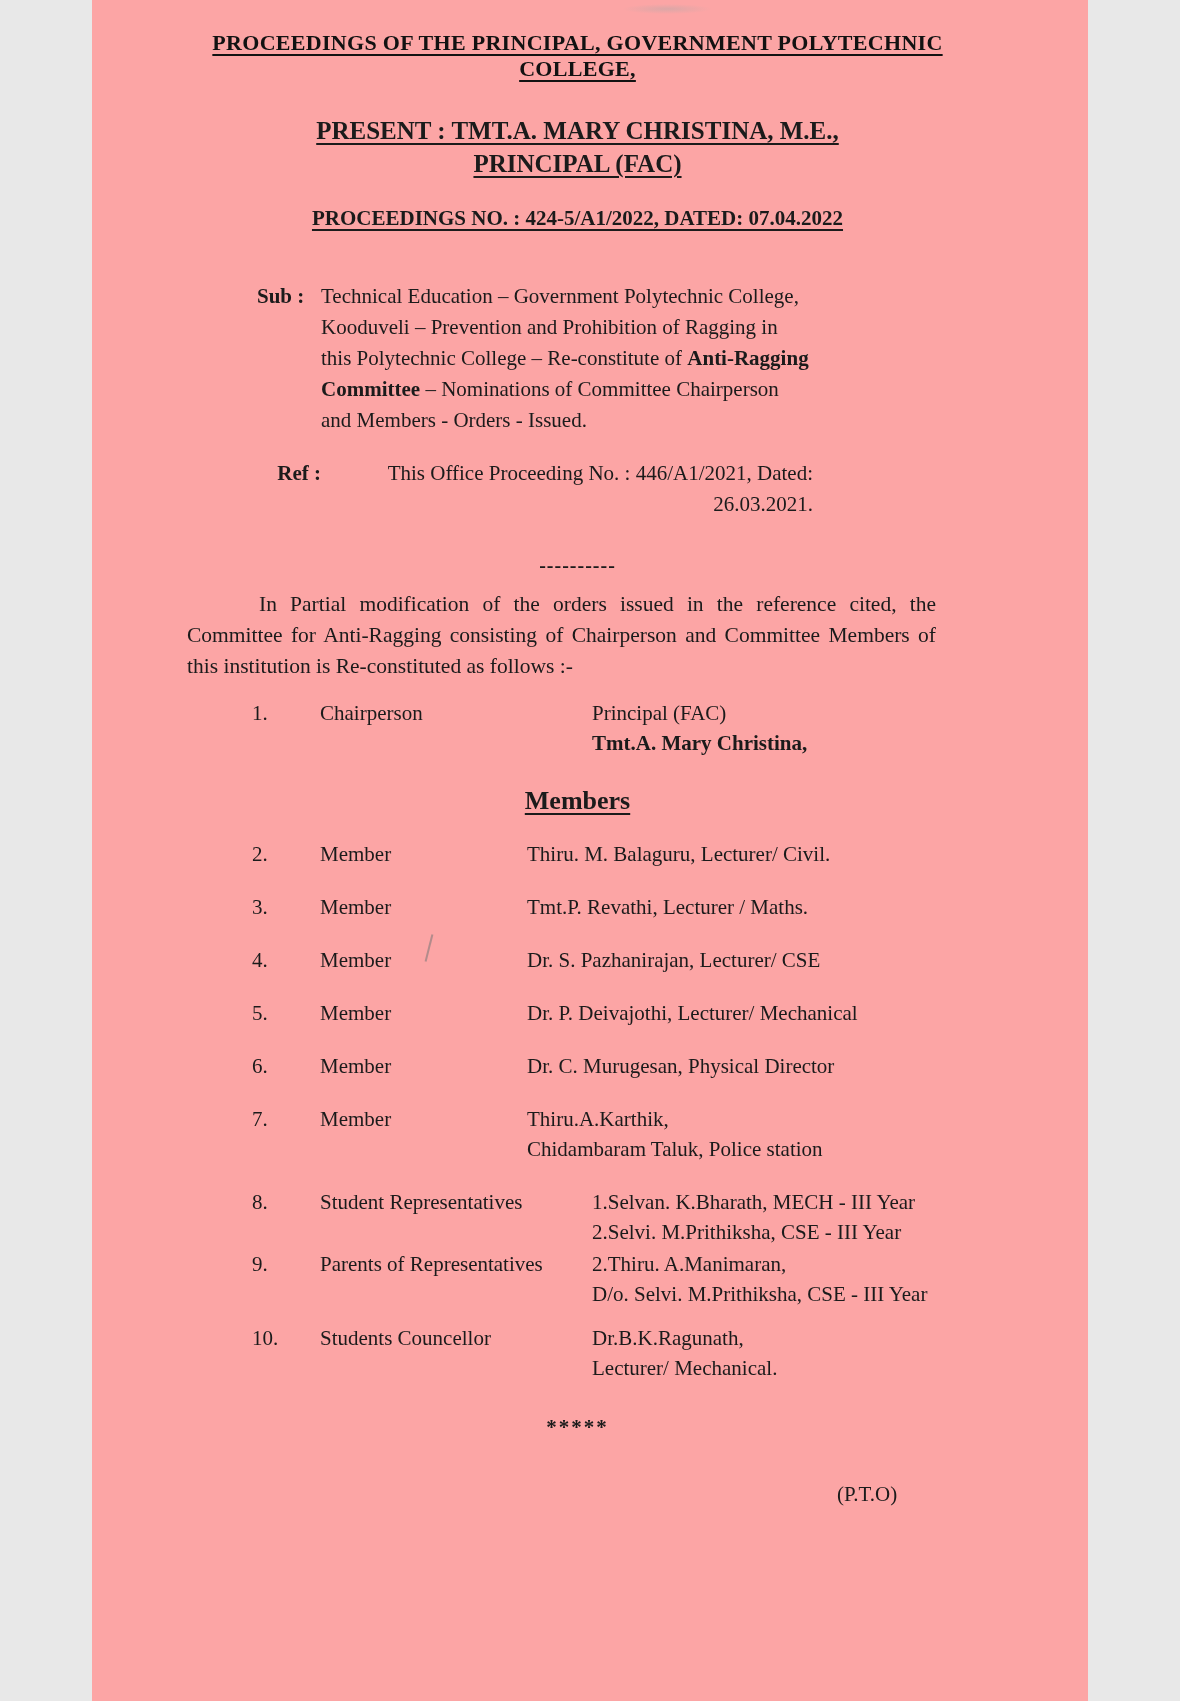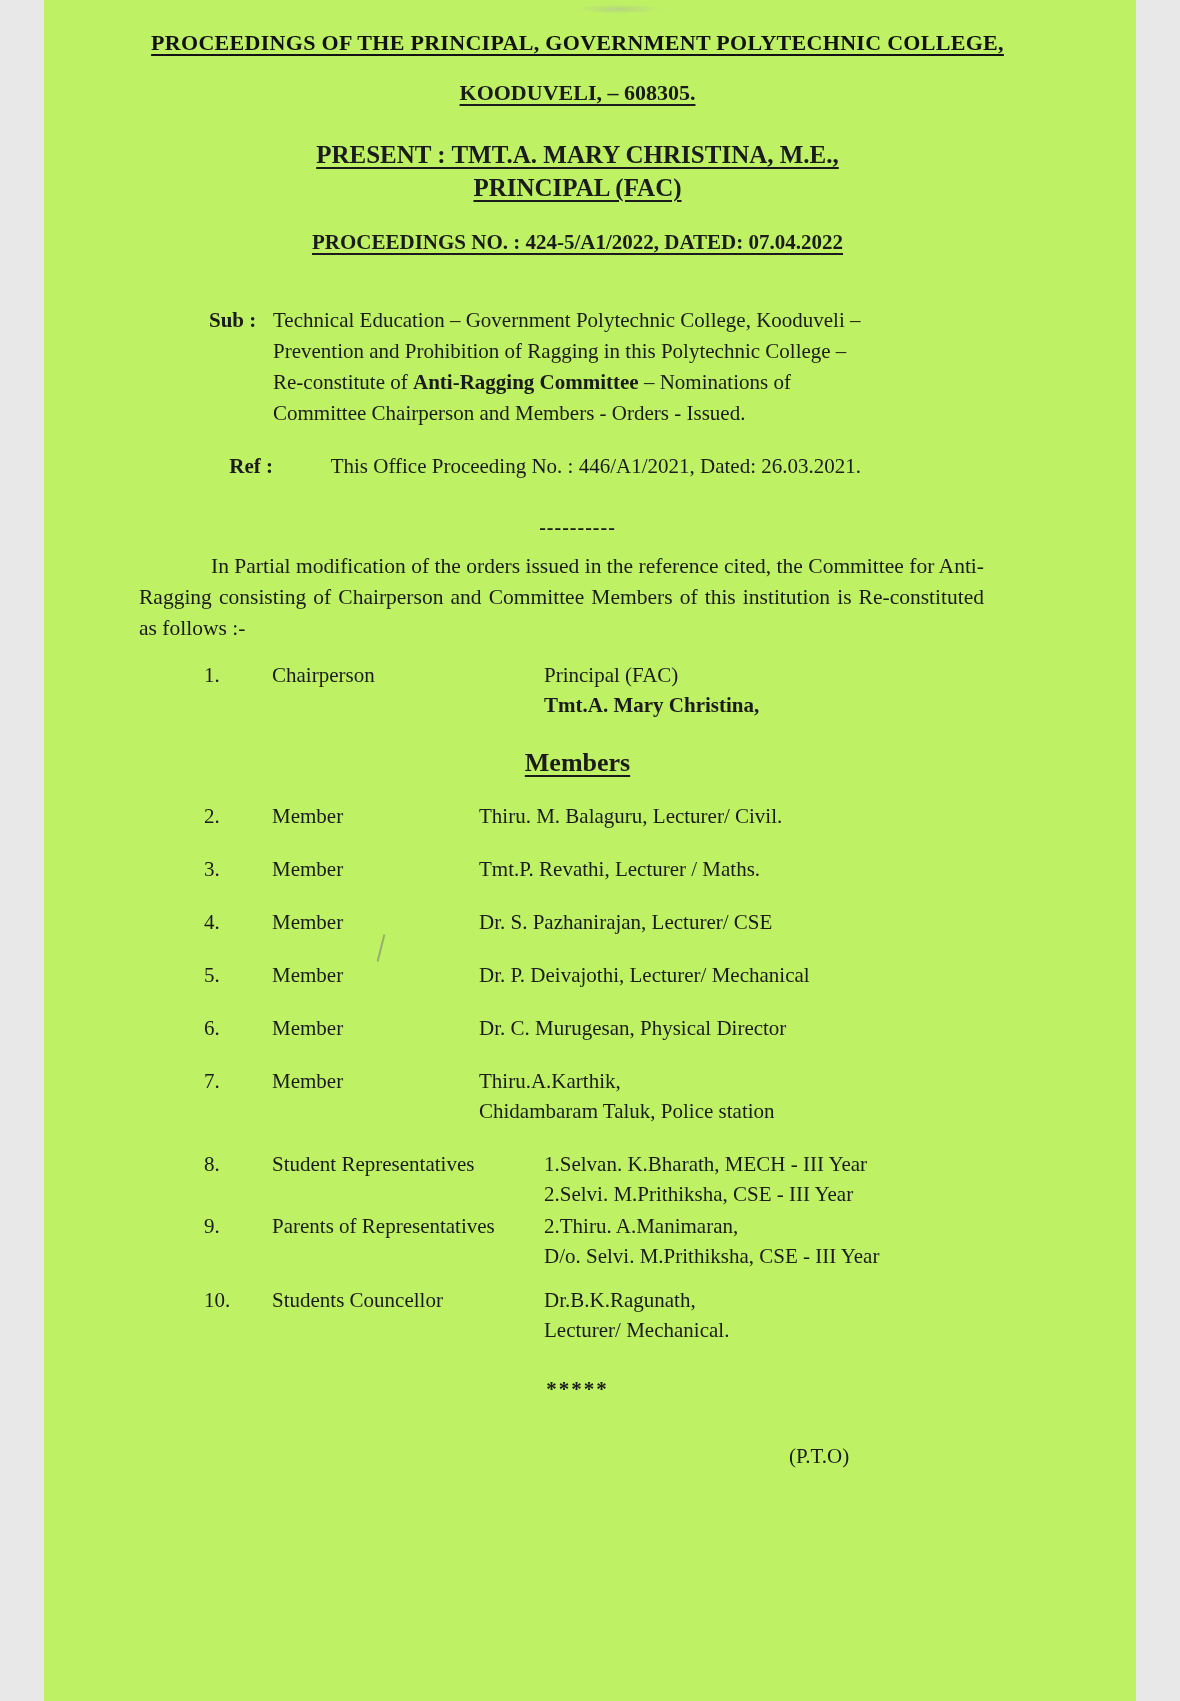--- a/index.html
+++ b/index.html
@@ -1,22 +1,22 @@
 <!DOCTYPE html>
 <html><head>
 <meta charset="utf-8">
 <style>
   * { margin: 0; padding: 0; box-sizing: border-box; }
   html, body { background: #e8e8e8; }
   .page {
     position: relative;
-    width: 1092px;
+    width: 996px;
     height: 1701px;
     margin: 0 auto;
-    background: #bef264;
+    background: #fca5a5;
     color: #1b1b1b;
     font-family: "Liberation Serif", serif;
     padding: 30px 120px 0 95px;
     overflow: hidden;
   }
   .bold { font-weight: bold; }
   .u {
     text-decoration: underline;
     text-decoration-thickness: 2px;
     text-underline-offset: 4px;
@@ -78,21 +78,20 @@
   }
 </style>
 </head>
 <body>
 
 <div class="page">
   <div class="smudge"></div>
   <div class="artifact"></div>
 
   <div class="center title-line1 u">PROCEEDINGS OF THE PRINCIPAL, GOVERNMENT POLYTECHNIC COLLEGE,</div>
-  <div class="center title-line2 u">KOODUVELI, – 608305.</div>
 
   <div class="center present-block">
     <div class="u">PRESENT : TMT.A. MARY CHRISTINA, M.E.,</div>
     <div class="u">PRINCIPAL (FAC)</div>
   </div>
 
   <div class="center proc-line u">PROCEEDINGS NO. : 424-5/A1/2022, DATED: 07.04.2022</div>
 
   <div class="ref-block sub-block">
     <div class="label">Sub :</div>

